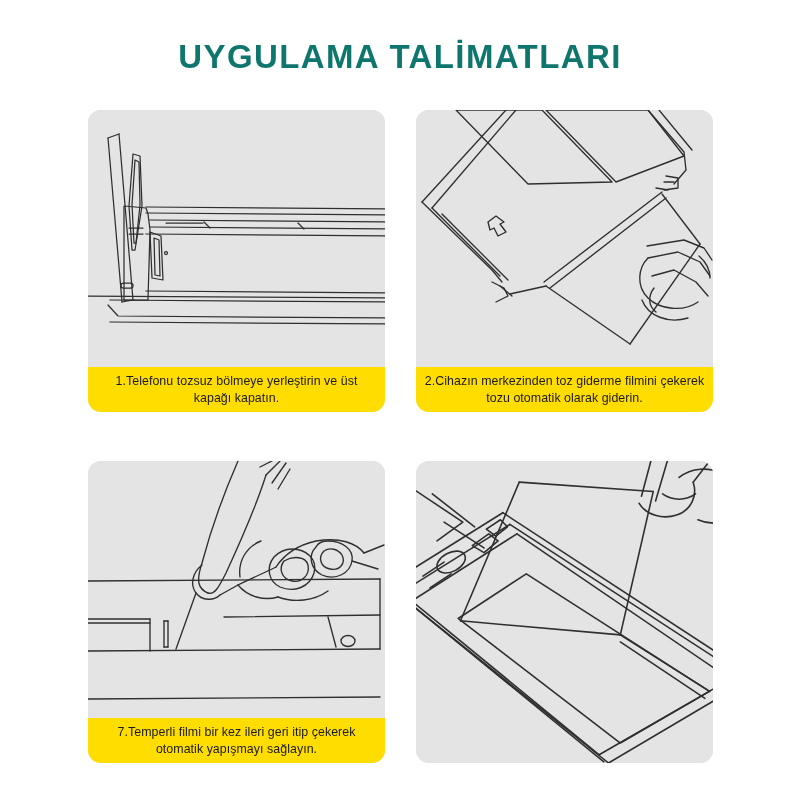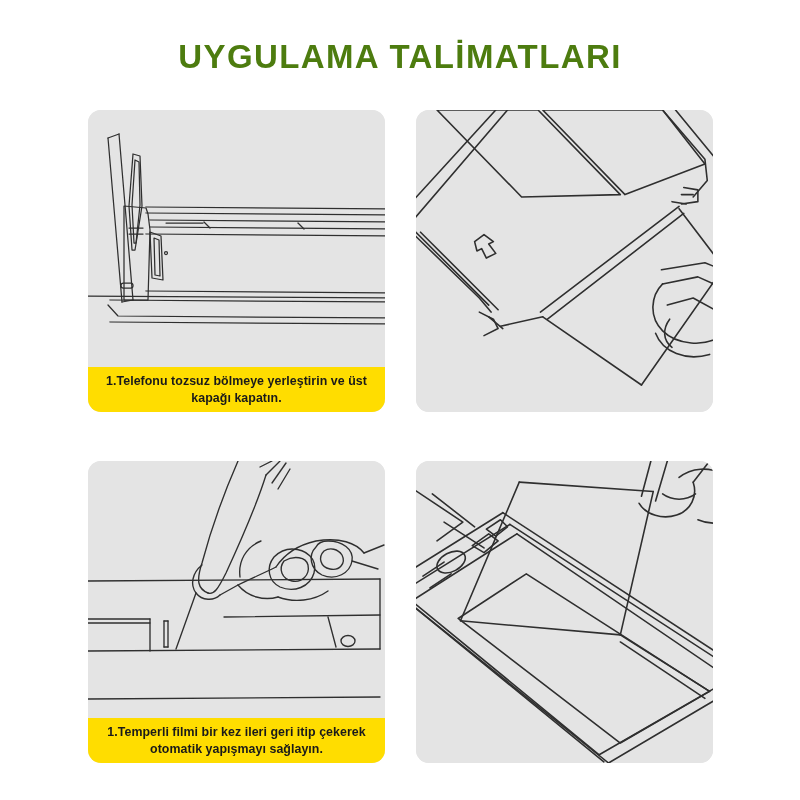--- a/index.html
+++ b/index.html
@@ -24,21 +24,21 @@
   
   .title {
     position: absolute;
     top: 38px;
     left: 0;
     width: 800px;
     text-align: center;
     font-size: 33px;
     font-weight: bold;
     letter-spacing: 1.4px;
-    color: #4d7c0f;
+    color: #0f766e;
     font-family: "Liberation Sans", sans-serif;
   }
 
   
   .grid {
     position: absolute;
     top: 110px;
     left: 88px;
     width: 625px;
     height: 653px;
@@ -72,21 +72,21 @@
     width: 100%;
     height: 100%;
     display: block;
   }
 
   .caption {
     flex: 0 0 45px;
     background: #ffdd00;
     color: #1a1a1a;
     font-size: 12.4px;
-    font-weight: bold;
+    font-weight: normal;
     line-height: 1.34;
     text-align: center;
     display: flex;
     align-items: center;
     justify-content: center;
     padding: 0 8px;
     box-sizing: border-box;
     letter-spacing: 0.05px;
   }
 </style>
@@ -181,20 +181,21 @@
             <path d="M231 136 L268 130 L288 138 L296 150"></path>
             <path d="M232 148 L262 142 L284 152 L294 166"></path>
             <path d="M236 166 L258 160 L280 172 L292 186"></path>
             <path d="M232 148 C222 158 220 176 232 188 C244 200 268 202 282 192"></path>
             <path d="M238 178 C232 186 232 196 240 202"></path>
             <path d="M226 190 C232 206 252 214 272 208"></path>
             <path d="M283 146 C290 152 294 160 294 168"></path>
           </g>
         </svg>
       </div>
+      <div class="caption">2.Cihazın merkezinden toz giderme filmini çekerek tozu otomatik olarak giderin.</div>
     </div>
 
     <div class="panel">
       <div class="panel-art">
         <svg viewBox="0 0 297 257" preserveAspectRatio="xMidYMid slice">
           <g fill="none" stroke="#2f2f2f" stroke-width="1.35" stroke-linecap="round" stroke-linejoin="round">
 
             <path d="M0 120 L292 118"></path>
             <path d="M0 158 L62 158"></path>
             <path d="M0 162 L62 162"></path>
@@ -231,21 +232,21 @@
 
             <path d="M186 96 C178 106 180 120 192 126 C206 132 222 126 226 112 C230 98 218 88 204 88 C196 88 190 92 186 96 Z"></path>
             <path d="M196 100 C190 108 194 118 204 120 C214 122 222 114 220 104 C218 96 206 94 196 100 Z"></path>
             <path d="M228 86 C220 94 222 108 234 114 C248 120 262 112 264 100 C266 88 254 80 240 80 C234 80 230 82 228 86 Z"></path>
             <path d="M236 90 C230 96 232 106 242 108 C252 110 258 102 254 94 C250 88 242 86 236 90 Z"></path>
             <path d="M276 92 L296 84"></path>
             <path d="M264 100 L290 108"></path>
           </g>
         </svg>
       </div>
-      <div class="caption">1.Temperli filmi bir kez ileri geri itip çekerek otomatik yapışmayı sağlayın.</div>
+      <div class="caption">7.Temperli filmi bir kez ileri geri itip çekerek otomatik yapışmayı sağlayın.</div>
     </div>
 
     <div class="panel">
       <div class="panel-art">
         <svg viewBox="0 0 297 257" preserveAspectRatio="xMidYMid slice">
           <g fill="none" stroke="#2f2f2f" stroke-width="1.35" stroke-linecap="round" stroke-linejoin="round">
 
             <path d="M0 104 L96 44"></path>
             <path d="M6 114 L102 54"></path>
             <path d="M14 122 L108 62"></path>

